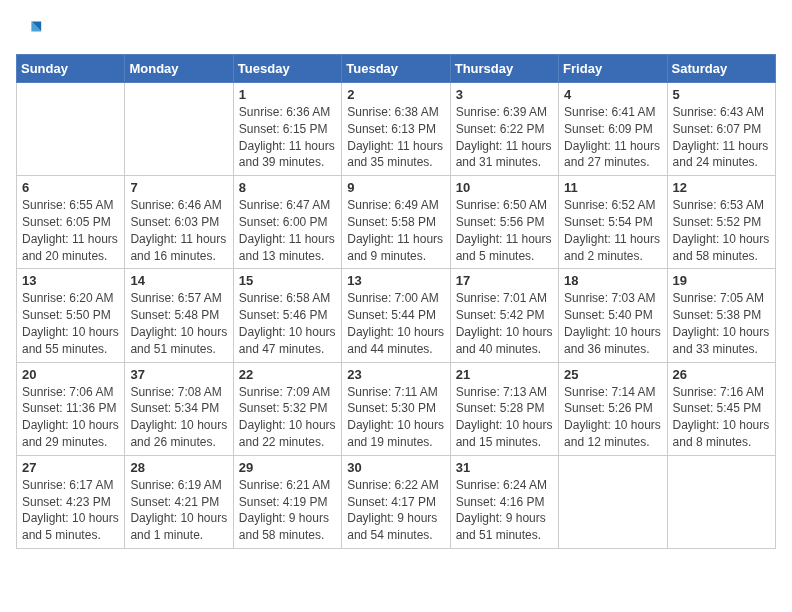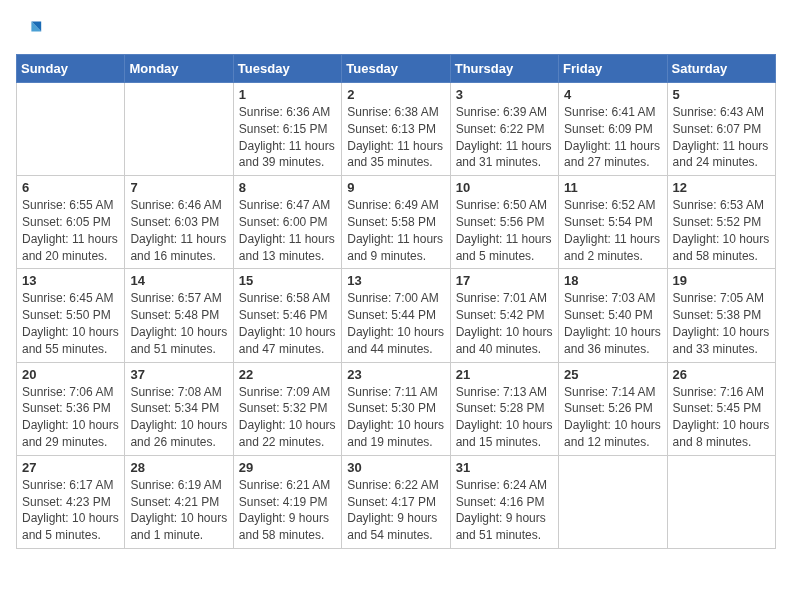--- a/index.html
+++ b/index.html
@@ -196,21 +196,21 @@
         <td>
           <span class="day-num">12</span>
           <div class="day-info">Sunrise: 6:53 AM
 Sunset: 5:52 PM
 Daylight: 10 hours and 58 minutes.</div>
         </td>
       </tr>
       <tr>
         <td>
           <span class="day-num">13</span>
-          <div class="day-info">Sunrise: 6:45 AM
+          <div class="day-info">Sunrise: 6:20 AM
 Sunset: 5:50 PM
 Daylight: 10 hours and 55 minutes.</div>
         </td>
         <td>
           <span class="day-num">14</span>
           <div class="day-info">Sunrise: 6:57 AM
 Sunset: 5:48 PM
 Daylight: 10 hours and 51 minutes.</div>
         </td>
         <td>
@@ -241,21 +241,21 @@
           <span class="day-num">19</span>
           <div class="day-info">Sunrise: 7:05 AM
 Sunset: 5:38 PM
 Daylight: 10 hours and 33 minutes.</div>
         </td>
       </tr>
       <tr>
         <td>
           <span class="day-num">20</span>
           <div class="day-info">Sunrise: 7:06 AM
-Sunset: 5:36 PM
+Sunset: 11:36 PM
 Daylight: 10 hours and 29 minutes.</div>
         </td>
         <td>
           <span class="day-num">37</span>
           <div class="day-info">Sunrise: 7:08 AM
 Sunset: 5:34 PM
 Daylight: 10 hours and 26 minutes.</div>
         </td>
         <td>
           <span class="day-num">22</span>

